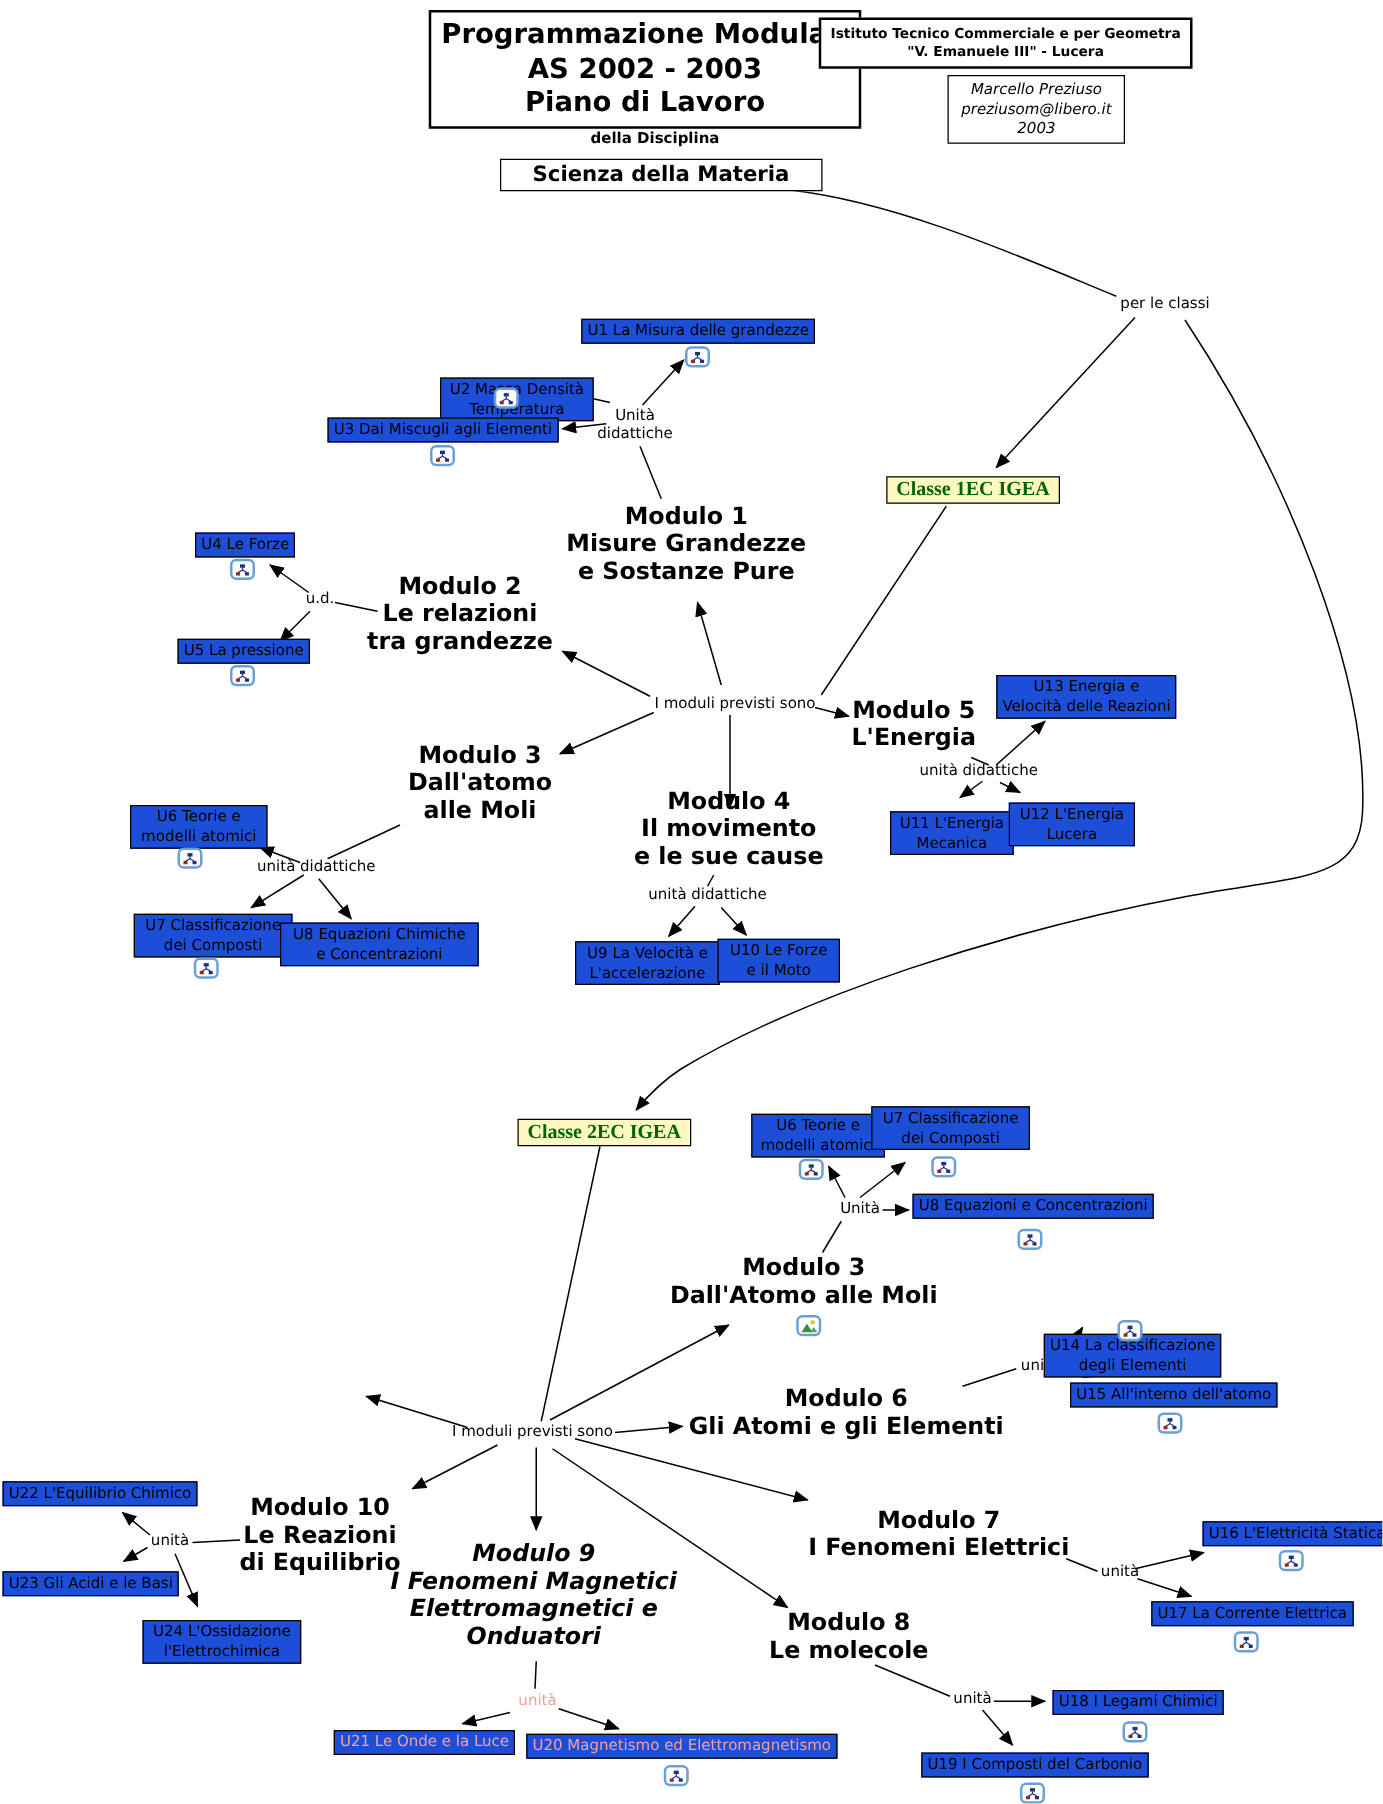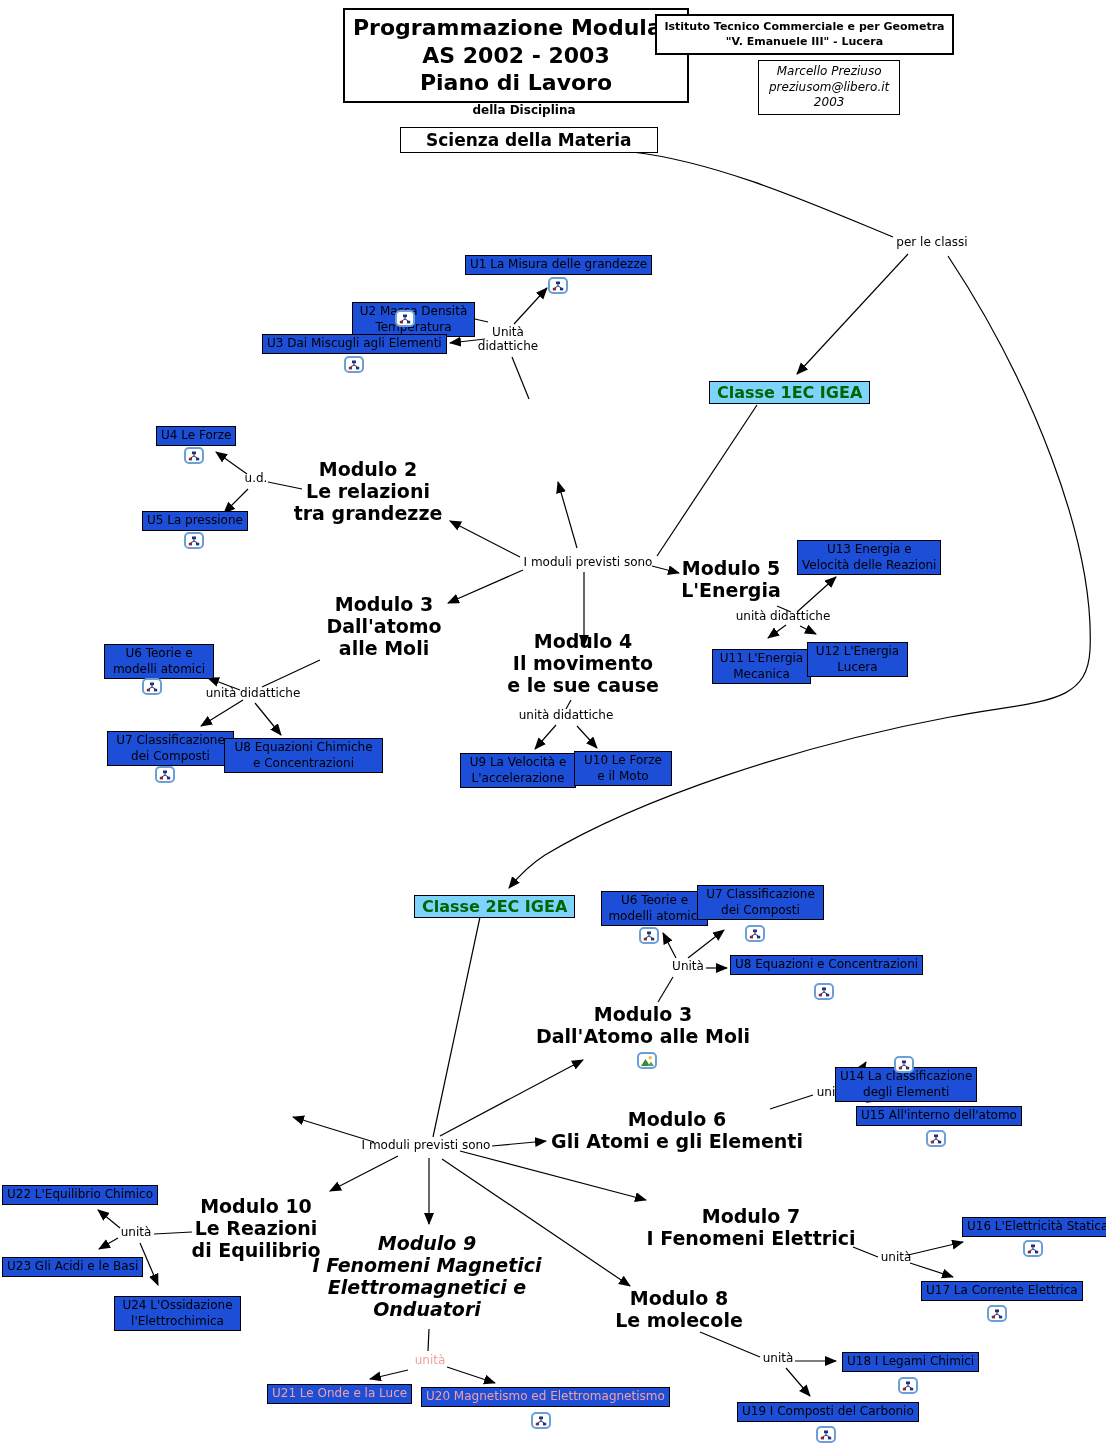--- a/index.html
+++ b/index.html
@@ -15,22 +15,22 @@
   }
   .module {
     position:absolute; transform:translateX(-50%); font-weight:bold; font-size:19px;
     line-height:1.16; text-align:center; white-space:pre;
   }
   .label {
     position:absolute; transform:translateX(-50%); font-size:12px; line-height:1.15;
     text-align:center; white-space:pre;
   }
   .class-box {
-    position:absolute; border:1.5px solid #000; background:#7dd3fc; color:#006400;
-    font-weight:bold; font-size:16px; padding:1px 7px; white-space:pre;
+    position:absolute; border:1.5px solid #000; background:#fef9c3; color:#006400;
+    font-weight:bold; font-size:16px; padding:1px 7px; white-space:pre;font-family:Liberation Serif, serif;
   }
   .titlebox {
     position:absolute; border:2px solid #000; background:#fff; font-weight:bold;
     font-size:22px; line-height:1.25; padding:4px 8px; text-align:center; white-space:pre;
   }
   .institute {
     position:absolute; border:2px solid #000; background:#fff; font-weight:bold;
     font-size:11px; line-height:1.4; padding:3px 6px; text-align:center; white-space:pre;
   }
   .author {
@@ -161,20 +161,23 @@
   <div class="label node" style="left:832px; top:1086px;">unità</div>
   <div class="label node" style="left:426px; top:1139px;">I moduli previsti sono</div>
   <div class="label node" style="left:136px; top:1226px;">unità</div>
   <div class="label node" style="left:896px; top:1251px;">unità</div>
   <div class="label node" style="left:778px; top:1352px;">unità</div>
   <div class="label node pink" style="left:430px; top:1354px;">unità</div>
 
   <div class="class-box node" style="left:709px; top:381px;">Classe 1EC IGEA</div>
   <div class="class-box node" style="left:414px; top:895px;">Classe 2EC IGEA</div>
 
+  <div class="module node" style="left:549px; top:402px;">Modulo 1
+Misure Grandezze
+e Sostanze Pure</div>
   <div class="module node" style="left:368px; top:458px;">Modulo 2
 Le relazioni
 tra grandezze</div>
   <div class="module node" style="left:384px; top:593px;">Modulo 3
 Dall'atomo
 alle Moli</div>
   <div class="module node" style="left:583px; top:630px;">Modulo 4
 Il movimento
 e le sue cause</div>
   <div class="module node" style="left:731px; top:557px;">Modulo 5

